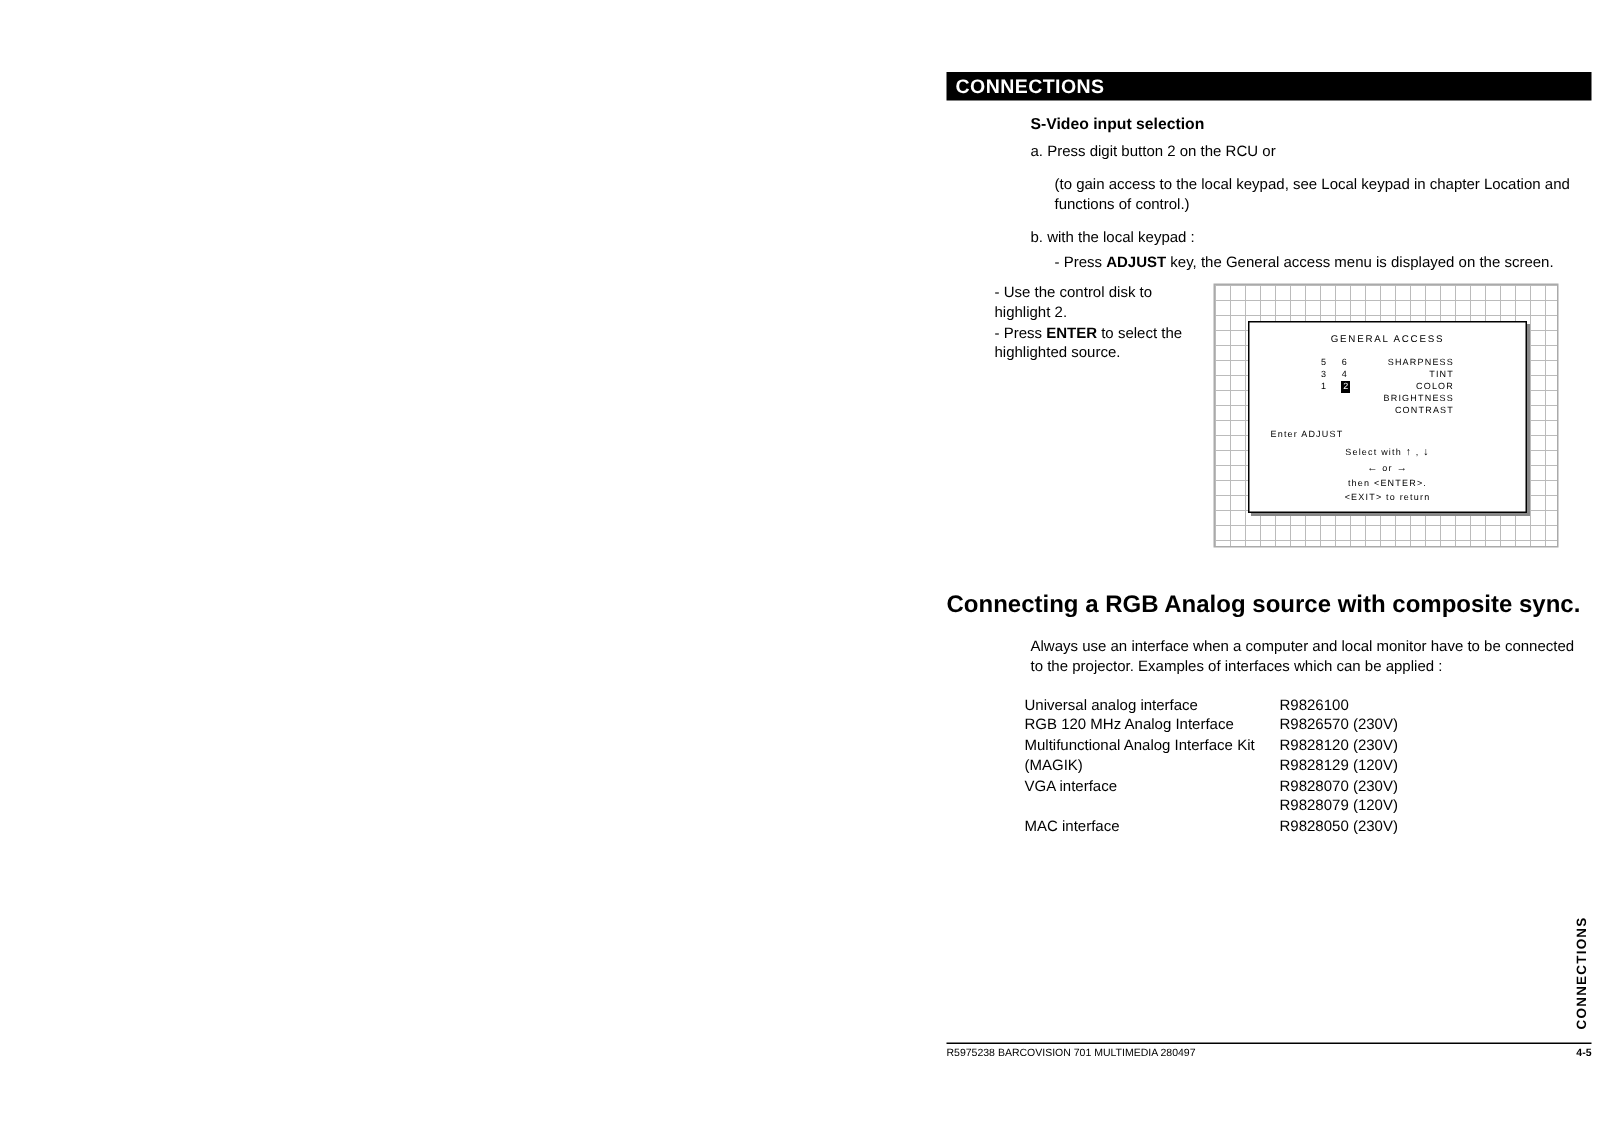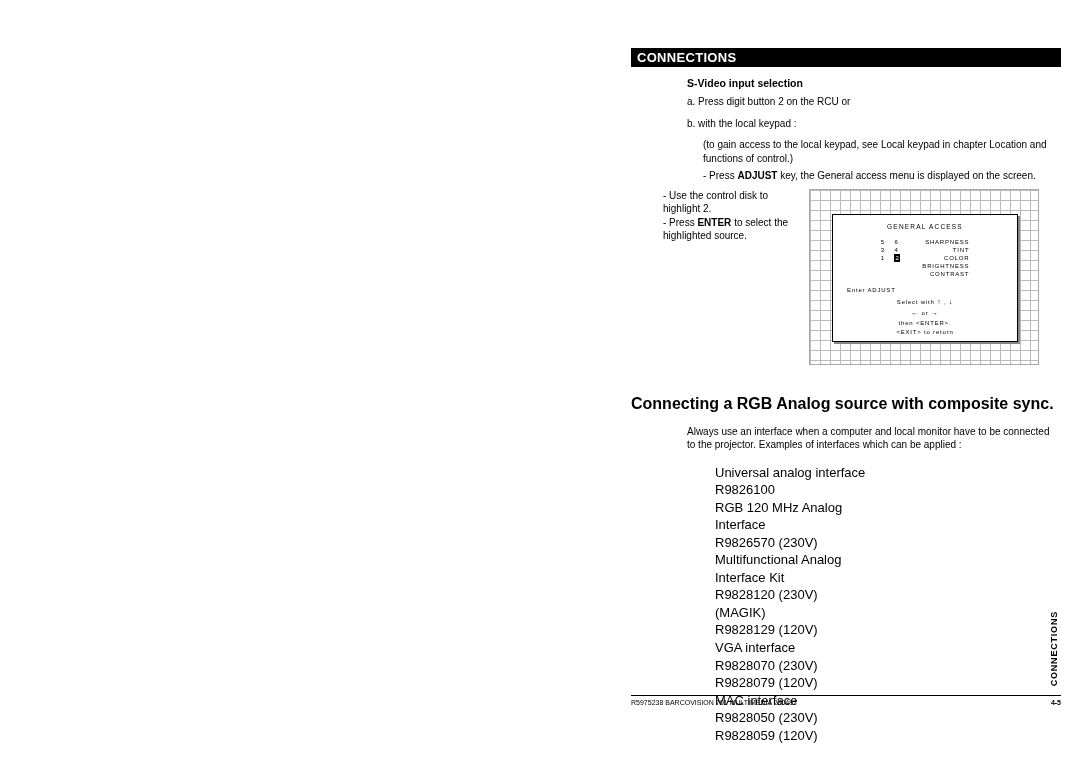--- a/index.html
+++ b/index.html
@@ -81,21 +81,21 @@
     padding-top: 8px;
   }
   .panel-title { font-size: 6.5px; letter-spacing: 1.2px; margin-bottom: 8px; }
   .panel-cols { display: flex; justify-content: center; gap: 22px; font-size: 6px; }
   .num-grid { text-align: left; line-height: 1.35; }
   .num-grid .row { display: flex; gap: 10px; }
   .num-grid .hl { background: #000; color: #fff; padding: 0 1px; }
   .settings { text-align: right; line-height: 1.35; letter-spacing: 0.8px; }
   .panel-lines { margin-top: 8px; font-size: 6px; letter-spacing: 0.8px; line-height: 1.6; }
   .arrows { font-size: 7px; }
-  .iface-row { display: flex; font-size: 13px; line-height: 1.35; margin-left: 84px; flex-direction: column; }
+  .iface-row { display: flex; font-size: 10px; line-height: 1.35; margin-left: 52px; }
   .iface-name { width: 170px; }
   .iface-code { }
   .vertical-label {
     position: absolute;
     right: 2px;
     bottom: 42px;
     writing-mode: vertical-rl;
     transform: rotate(180deg);
     font-size: 9px;
     font-weight: bold;
@@ -115,22 +115,22 @@
 </style>
 </head>
 <body>
 
 <div class="page">
 
   <div class="section-header">CONNECTIONS</div>
 
   <div class="sub-heading">S-Video input selection</div>
   <div class="body-text">a. Press digit button 2 on the RCU or</div>
+  <div class="body-text indent1" style="margin-top:8px">(to gain access to the local keypad, see Local keypad in chapter Location and functions of control.)</div>
   <div class="body-text" style="margin-top:8px">b. with the local keypad :</div>
-  <div class="body-text indent1" style="margin-top:8px">(to gain access to the local keypad, see Local keypad in chapter Location and functions of control.)</div>
   <div class="body-text indent1">
     <span>- Press </span><span class="bold">ADJUST</span><span> key, the General access menu is displayed on the screen.</span>
   </div>
 
   <div class="two-col">
     <div class="col-left">
       <div style="margin-left:32px">- Use the control disk to highlight 2.</div>
       <div style="margin-left:32px">
         <span>- Press </span><span class="bold">ENTER</span><span> to select the highlighted source.</span>
       </div>
@@ -200,24 +200,20 @@
         <div class="iface-code">R9828070 (230V)</div>
       </div>
       <div class="iface-row">
         <div class="iface-name"></div>
         <div class="iface-code">R9828079 (120V)</div>
       </div>
       <div class="iface-row">
         <div class="iface-name">MAC interface</div>
         <div class="iface-code">R9828050 (230V)</div>
       </div>
-      <div class="iface-row">
-        <div class="iface-name"></div>
-        <div class="iface-code">R9828059 (120V)</div>
-      </div>
     </div>
 
   <div class="vertical-label">CONNECTIONS</div>
 
   <div class="footer-line">
     <span>R5975238  BARCOVISION 701 MULTIMEDIA  280497</span>
     <span class="bold">4-5</span>
   </div>
 
 </div>

